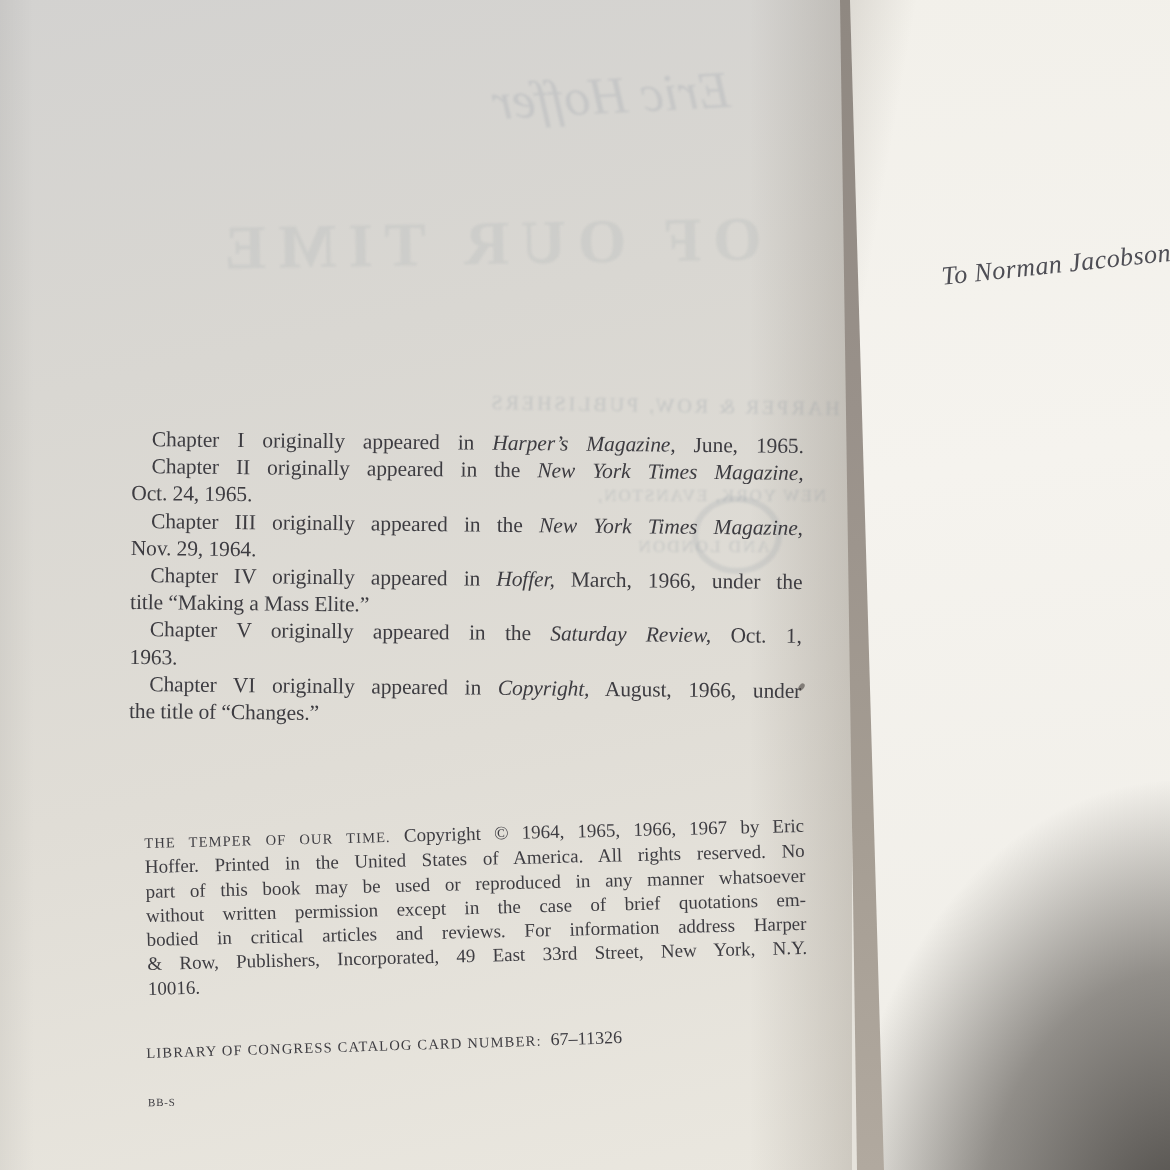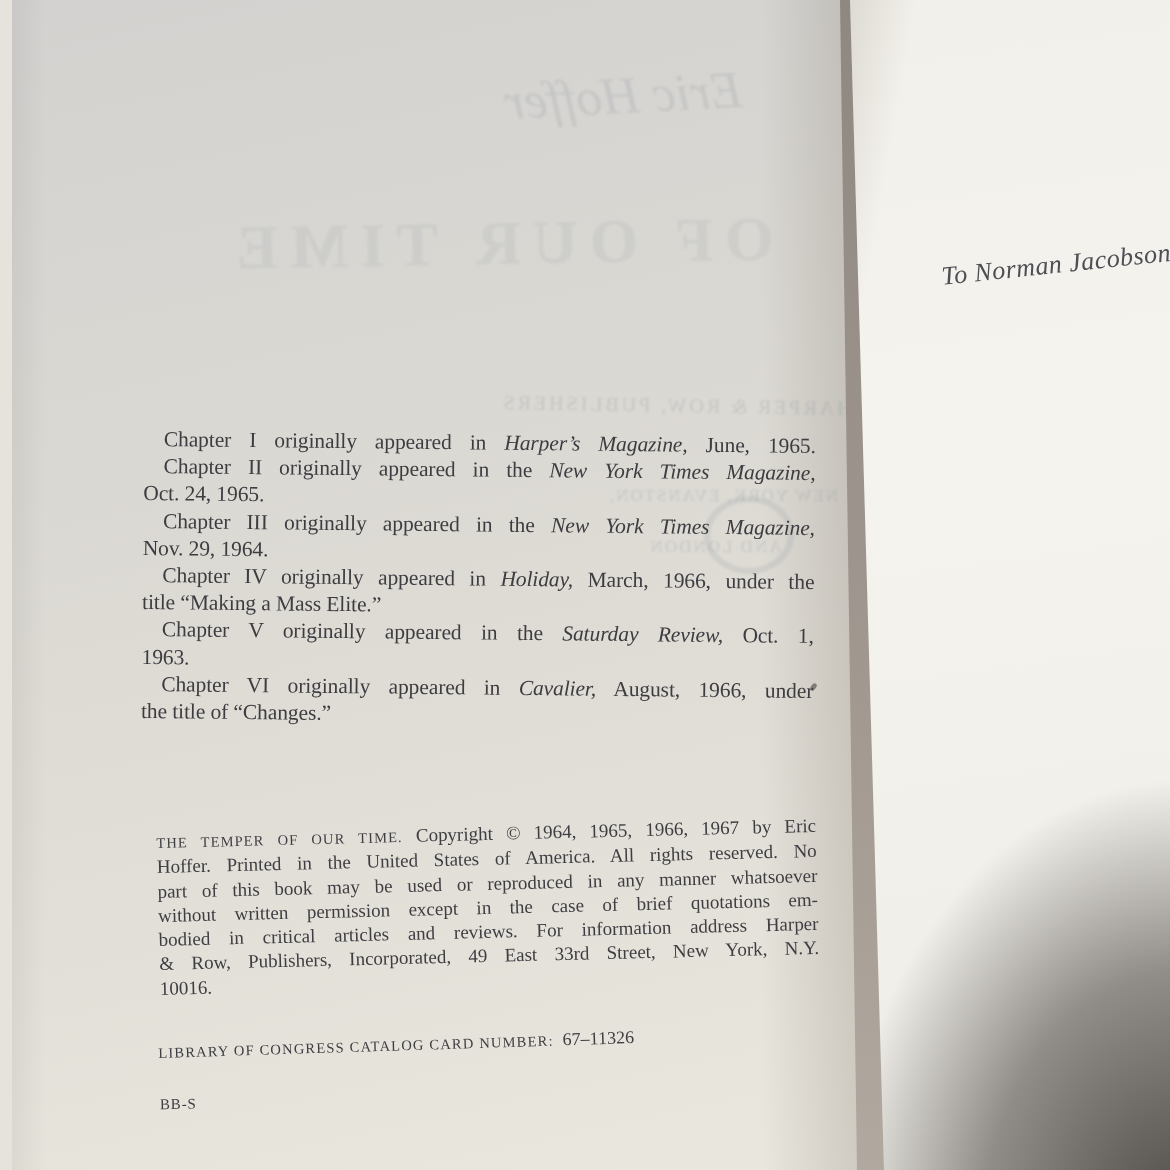--- a/index.html
+++ b/index.html
@@ -7,21 +7,21 @@
     width: 1170px; height: 1170px;
     overflow: hidden;
     position: relative;
     background: #e6e3dc;
     font-family: "Liberation Serif", serif;
   }
   .scene { position: absolute; inset: 0; }
 
   
   .left-page {
-    position: absolute; left: 12px; top: 0; width: 852px; height: 1170px;
+    position: absolute; left: 0; top: 0; width: 852px; height: 1170px;
     background:
       linear-gradient(to right, rgba(0,0,0,0.05), rgba(0,0,0,0) 4%, rgba(0,0,0,0) 88%, rgba(92,82,70,0.20) 100%),
       linear-gradient(168deg, #d3d2d0 0%, #d9d7d2 30%, #e0ddd6 62%, #eae7df 100%);
   }
 
   
   .showthrough { position: absolute; inset: 0; filter: blur(1.2px); }
   .st { position: absolute; text-align: center; white-space: nowrap; }
   .st-author {
     left: 468px; top: 66px; width: 286px;
@@ -87,21 +87,21 @@
     position: absolute; left: 146px; top: 1042px;
     color: #3e3d42; white-space: nowrap;
     transform: rotate(-1.8deg); transform-origin: left top;
   }
   .loc-label { font-size: 14.5px; letter-spacing: 1.2px; }
   .loc-number { font-size: 18px; margin-left: 9px; }
 
   
   .printer-key {
     position: absolute; left: 148px; top: 1096px;
-    font-size: 15px; letter-spacing: 0.8px; color: #3e3d42;
+    font-size: 11px; letter-spacing: 0.8px; color: #3e3d42;
     transform: rotate(-0.8deg);
   }
 
   .ink-speck {
     position: absolute; left: 799px; top: 683px; width: 5px; height: 8px;
     background: rgba(62,57,52,0.55); border-radius: 50%;
     transform: rotate(38deg);
   }
 
   
@@ -141,25 +141,25 @@
       <div class="st st-city2">AND LONDON</div>
       <div class="st-ring"></div>
     </div>
 
     <div class="attr-block">
       <div class="line ind j"><span>Chapter I originally appeared in </span><span class="it">Harper’s Magazine,</span><span> June, 1965.</span></div>
       <div class="line ind j"><span>Chapter II originally appeared in the </span><span class="it">New York Times Magazine,</span><span></span></div>
       <div class="line"><span>Oct. 24, 1965.</span></div>
       <div class="line ind j"><span>Chapter III originally appeared in the </span><span class="it">New York Times Magazine,</span><span></span></div>
       <div class="line"><span>Nov. 29, 1964.</span></div>
-      <div class="line ind j"><span>Chapter IV originally appeared in </span><span class="it">Holiday,</span><span> March, 1966, under the</span></div>
+      <div class="line ind j"><span>Chapter IV originally appeared in </span><span class="it">Hoffer,</span><span> March, 1966, under the</span></div>
       <div class="line"><span>title “Making a Mass Elite.”</span></div>
       <div class="line ind j"><span>Chapter V originally appeared in the </span><span class="it">Saturday Review,</span><span> Oct. 1,</span></div>
       <div class="line"><span>1963.</span></div>
-      <div class="line ind j"><span>Chapter VI originally appeared in </span><span class="it">Cavalier,</span><span> August, 1966, under</span></div>
+      <div class="line ind j"><span>Chapter VI originally appeared in </span><span class="it">Copyright,</span><span> August, 1966, under</span></div>
       <div class="line"><span>the title of “Changes.”</span></div>
     </div>
 
     <div class="copy-block">
       <div class="line j"><span class="sc">THE TEMPER OF OUR TIME.</span><span> Copyright © 1964, 1965, 1966, 1967 by Eric</span></div>
       <div class="line j"><span>Hoffer. Printed in the United States of America. All rights reserved. No</span></div>
       <div class="line j"><span>part of this book may be used or reproduced in any manner whatsoever</span></div>
       <div class="line j"><span>without written permission except in the case of brief quotations em-</span></div>
       <div class="line j"><span>bodied in critical articles and reviews. For information address Harper</span></div>
       <div class="line j"><span>&amp; Row, Publishers, Incorporated, 49 East 33rd Street, New York, N.Y.</span></div>

